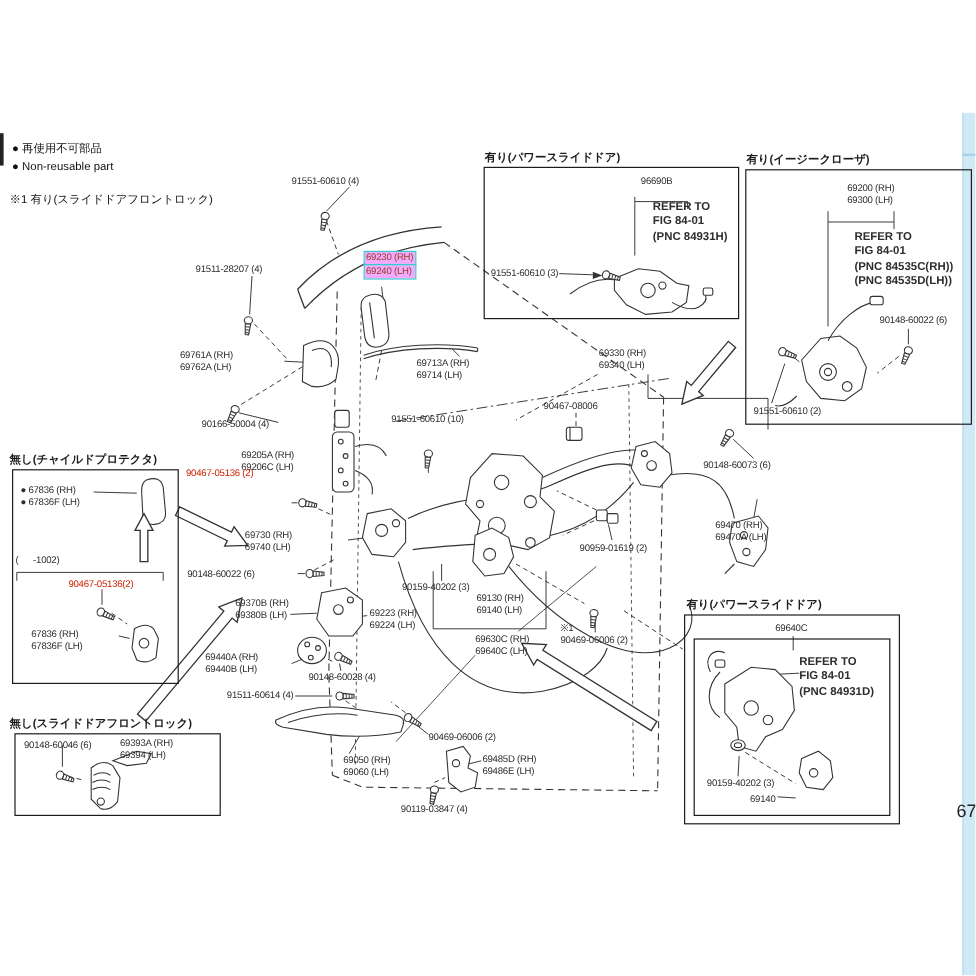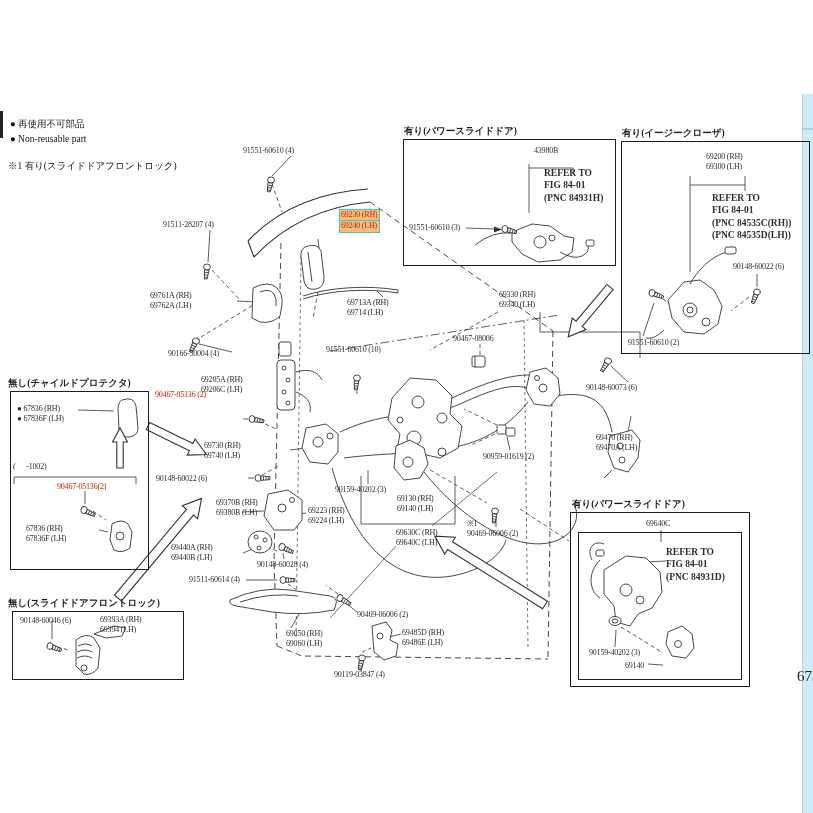--- a/index.html
+++ b/index.html
@@ -1,24 +1,24 @@
 <!DOCTYPE html>
 <html><head>
 <meta charset="utf-8">
 <style>
   html,body{margin:0;padding:0;background:#fff;}
   #stage{position:relative;width:813px;height:813px;background:#ffffff;overflow:hidden;
-         font-family:Liberation Serif, serif;}
+         font-family:Liberation Sans, sans-serif;}
   svg{position:absolute;left:0;top:0;}
   .plabel{position:absolute;font-size:8px;line-height:1.3;color:#2e2e2e;white-space:pre;
           letter-spacing:-0.2px;z-index:5;}
   .plabel.red{color:#cc2200;}
   .plabel.bold{font-weight:bold;font-size:9.5px;letter-spacing:0;}
-  .plabel.hl div{background:#fdba74;color:#a03a2a;padding:0 2px 0 1px;margin-bottom:1px;
-                 outline:1px solid #39c9cf;margin-left:36px;}
+  .plabel.hl div{background:#f0abfc;color:#a03a2a;padding:0 2px 0 1px;margin-bottom:1px;
+                 outline:1px solid #39c9cf;}
   .pbox{position:absolute;border:1.2px solid #1c1c1c;z-index:2;}
   .pbox-title{position:absolute;font-size:9.5px;font-weight:bold;color:#1c1c1c;
               white-space:pre;z-index:5;}
   .legend{position:absolute;font-size:9.5px;color:#111;white-space:pre;z-index:5;}
   .doc-code{position:absolute;left:766px;top:668px;font-size:15px;color:#222;z-index:5;margin-left:31px;}
   .edge-strip{position:absolute;left:802px;top:94px;width:11px;height:719px;
               background:#cfe9f5;border-left:1px solid #b3dcee;z-index:1;}
   .edge-strip-line{position:absolute;left:802px;top:128px;width:11px;height:2px;
                    background:#a5d2ea;z-index:2;}
   .edge-tick{position:absolute;left:0;top:111px;width:3px;height:27px;background:#222;z-index:2;}
@@ -332,32 +332,32 @@
     <div class="plabel" style="left: 499px; top: 290px;"><div>69330 (RH)</div><div>69340 (LH)</div></div>
     <div class="plabel" style="left: 453px; top: 334px; text-align: center;"><div>90467-08006</div></div>
     <div class="plabel red" style="left: 155px; top: 390px;"><div>90467-05136 (2)</div></div>
     <div class="plabel" style="left: 204px; top: 441px;"><div>69730 (RH)</div><div>69740 (LH)</div></div>
     <div class="plabel" style="left: 156px; top: 474px;"><div>90148-60022 (6)</div></div>
     <div class="plabel" style="left: 586px; top: 383px;"><div>90148-60073 (6)</div></div>
     <div class="plabel" style="left: 596px; top: 395px; margin-top: 38px;"><div>69470 (RH)</div><div>69470A (LH)</div></div>
     <div class="plabel" style="left: 483px; top: 452px;"><div>90959-01619 (2)</div></div>
     <div class="plabel" style="left: 335px; top: 485px;"><div>90159-40202 (3)</div></div>
     <div class="plabel" style="left: 397px; top: 494px;"><div>69130 (RH)</div><div>69140 (LH)</div></div>
-    <div class="plabel" style="left: 196px; top: 498px; margin-left: 20px;"><div>69370B (RH)</div><div>69380B (LH)</div></div>
+    <div class="plabel" style="left: 196px; top: 498px;"><div>69370B (RH)</div><div>69380B (LH)</div></div>
     <div class="plabel" style="left: 308px; top: 506px;"><div>69223 (RH)</div><div>69224 (LH)</div></div>
     <div class="plabel" style="left: 396px; top: 528px;"><div>69630C (RH)</div><div>69640C (LH)</div></div>
     <div class="plabel" style="left: 467px; top: 519px;"><div>※1</div><div>90469-06006 (2)</div></div>
     <div class="plabel" style="left: 171px; top: 543px;"><div>69440A (RH)</div><div>69440B (LH)</div></div>
     <div class="plabel" style="left: 257px; top: 560px;"><div>90148-60028 (4)</div></div>
     <div class="plabel" style="left: 189px; top: 575px;"><div>91511-60614 (4)</div></div>
     <div class="plabel" style="left: 357px; top: 610px;"><div>90469-06006 (2)</div></div>
     <div class="plabel" style="left: 286px; top: 629px;"><div>69050 (RH)</div><div>69060 (LH)</div></div>
     <div class="plabel" style="left: 402px; top: 628px;"><div>69485D (RH)</div><div>69486E (LH)</div></div>
     <div class="plabel" style="left: 334px; top: 670px;"><div>90119-03847 (4)</div></div>
-    <div class="plabel" style="left: 534px; top: 146px;"><div>43980B</div></div>
+    <div class="plabel" style="left: 534px; top: 146px;"><div>96690B</div></div>
     <div class="plabel bold" style="left: 544px; top: 167px;"><div>REFER TO</div><div>FIG 84-01</div><div>(PNC 84931H)</div></div>
     <div class="plabel" style="left: 409px; top: 223px;"><div>91551-60610 (3)</div></div>
     <div class="plabel" style="left: 706px; top: 152px;"><div>69200 (RH)</div><div>69300 (LH)</div></div>
     <div class="plabel bold" style="left: 712px; top: 192px;"><div>REFER TO</div><div>FIG 84-01</div><div>(PNC 84535C(RH))</div><div>(PNC 84535D(LH))</div></div>
     <div class="plabel" style="left: 733px; top: 262px;"><div>90148-60022 (6)</div></div>
     <div class="plabel" style="left: 628px; top: 338px;"><div>91551-60610 (2)</div></div>
     <div class="plabel" style="left: 17px; top: 404px;"><div>● 67836 (RH)</div><div>● 67836F (LH)</div></div>
     <div class="plabel" style="left: 13px; top: 462px;"><div>(      -1002)</div></div>
     <div class="plabel red" style="left: 57px; top: 482px;"><div>90467-05136(2)</div></div>
     <div class="plabel" style="left: 26px; top: 524px;"><div>67836 (RH)</div><div>67836F (LH)</div></div>

